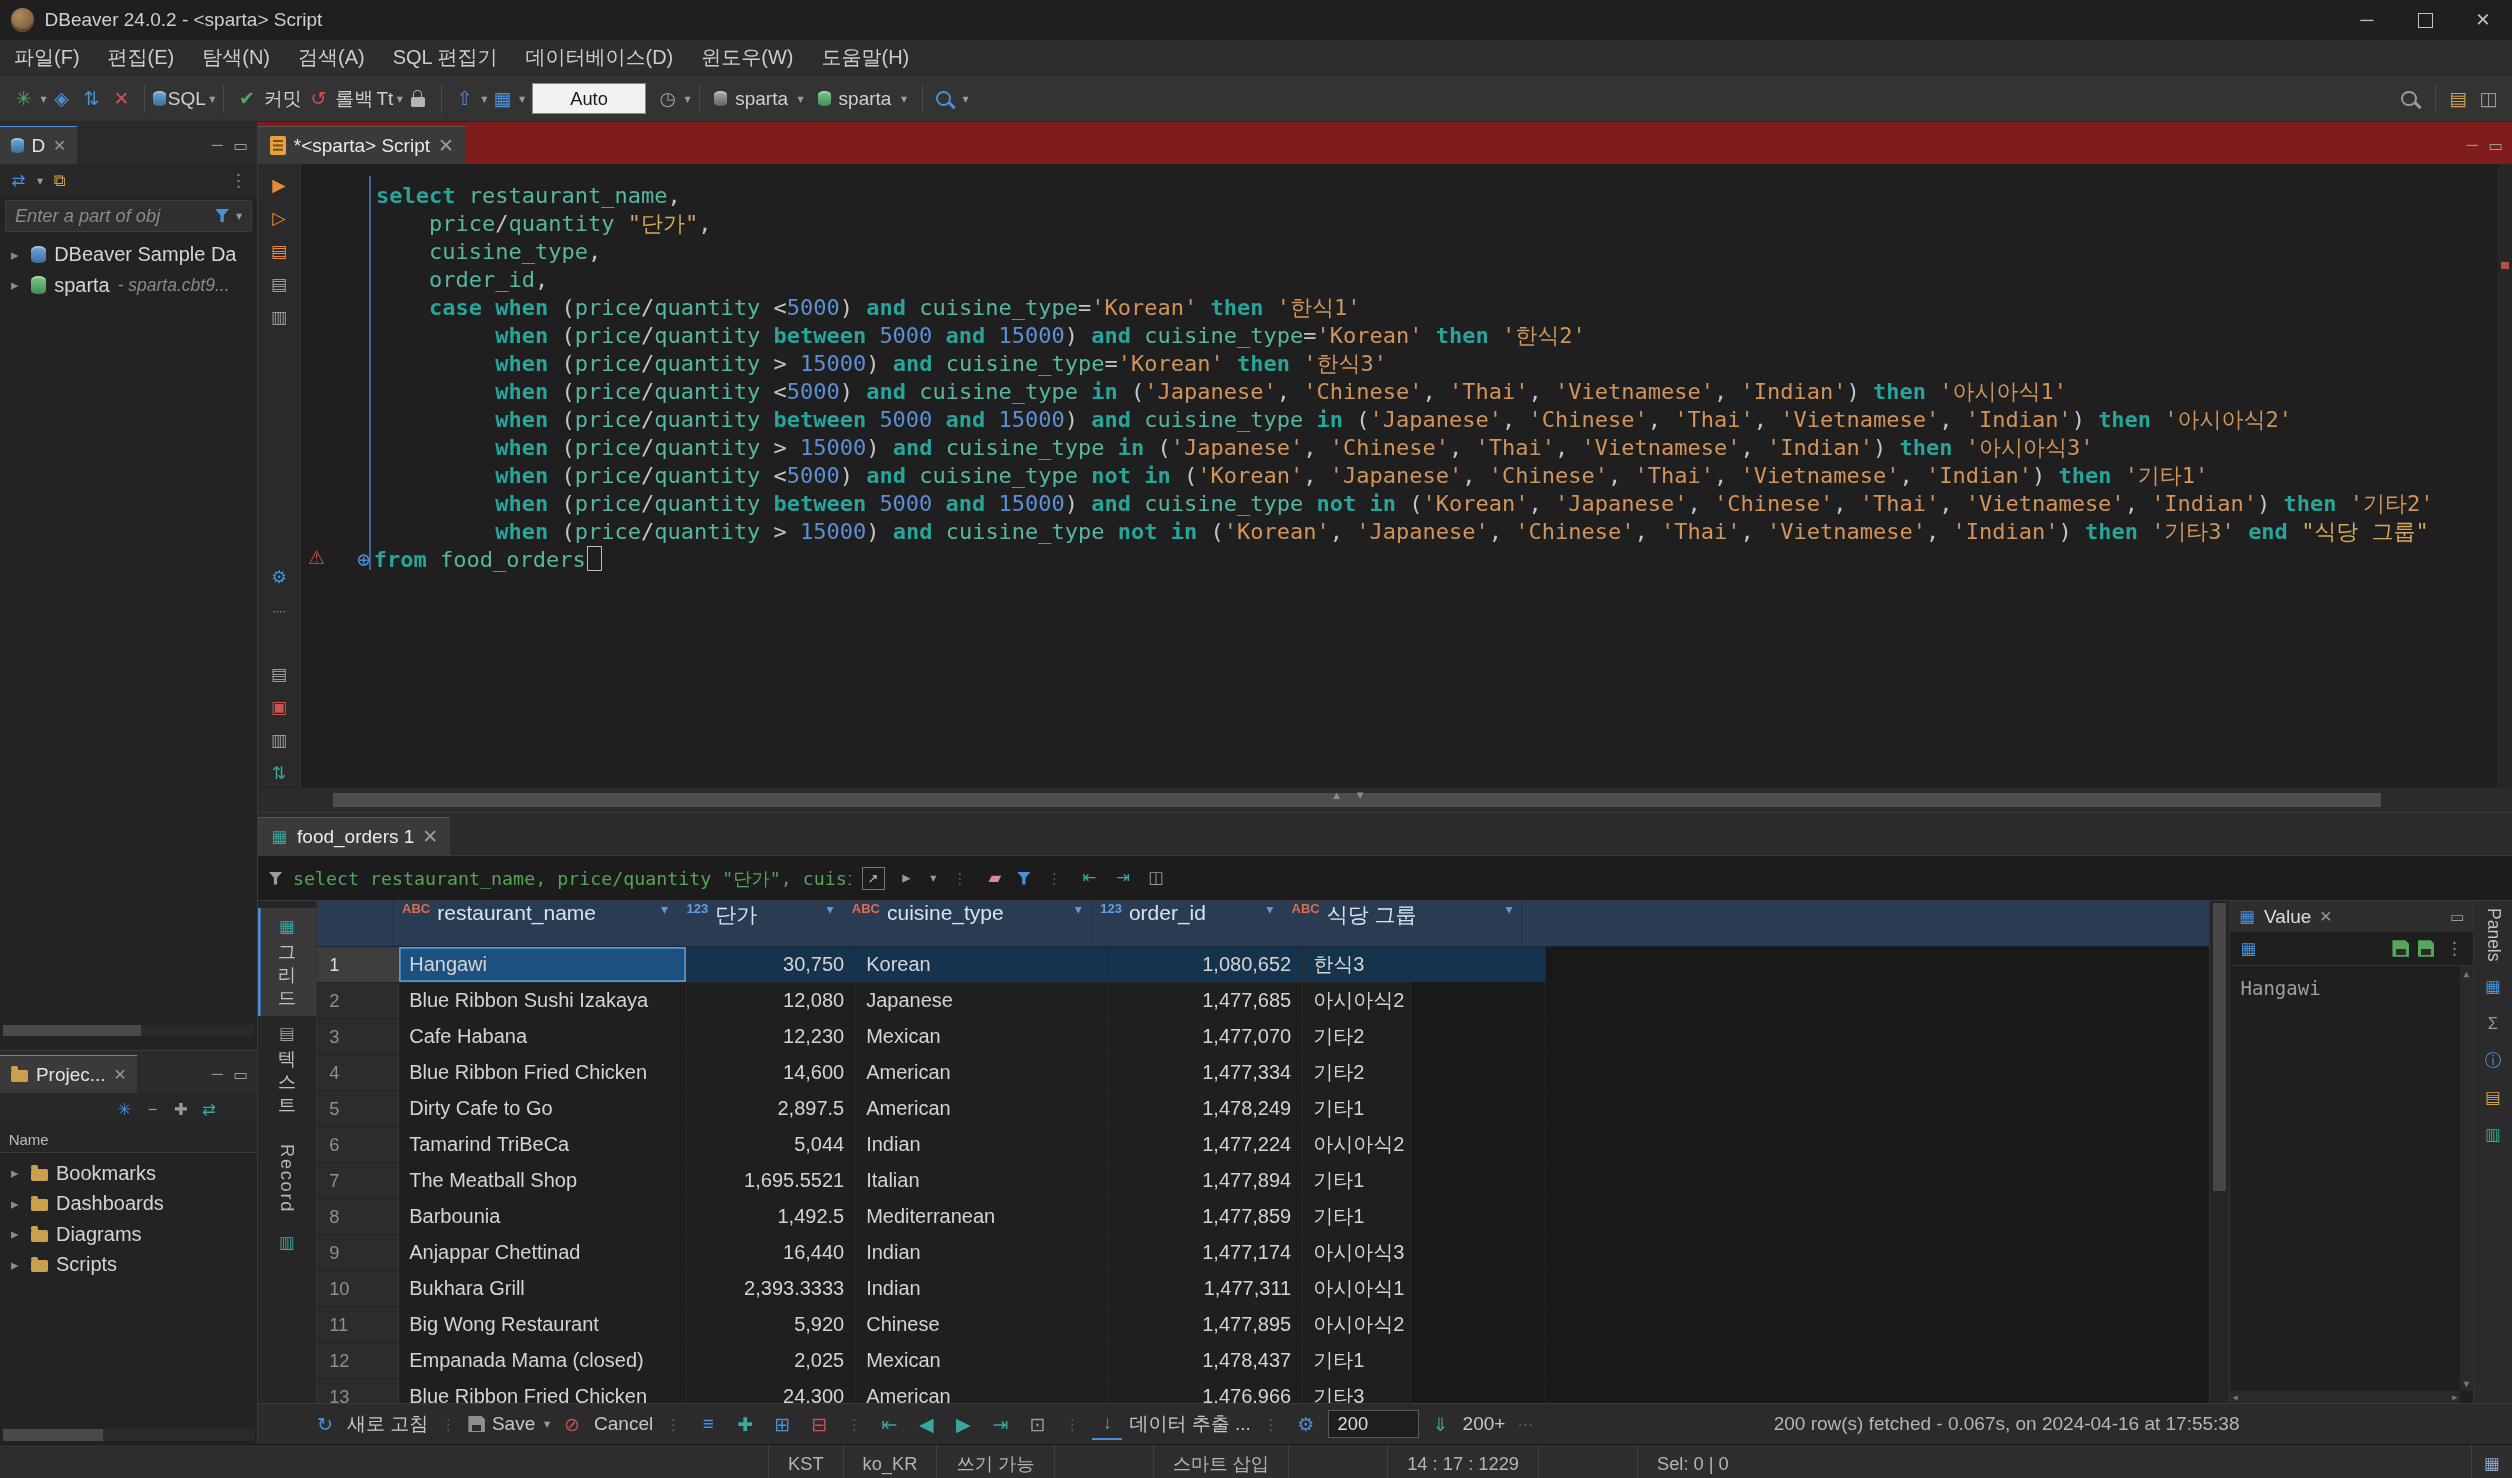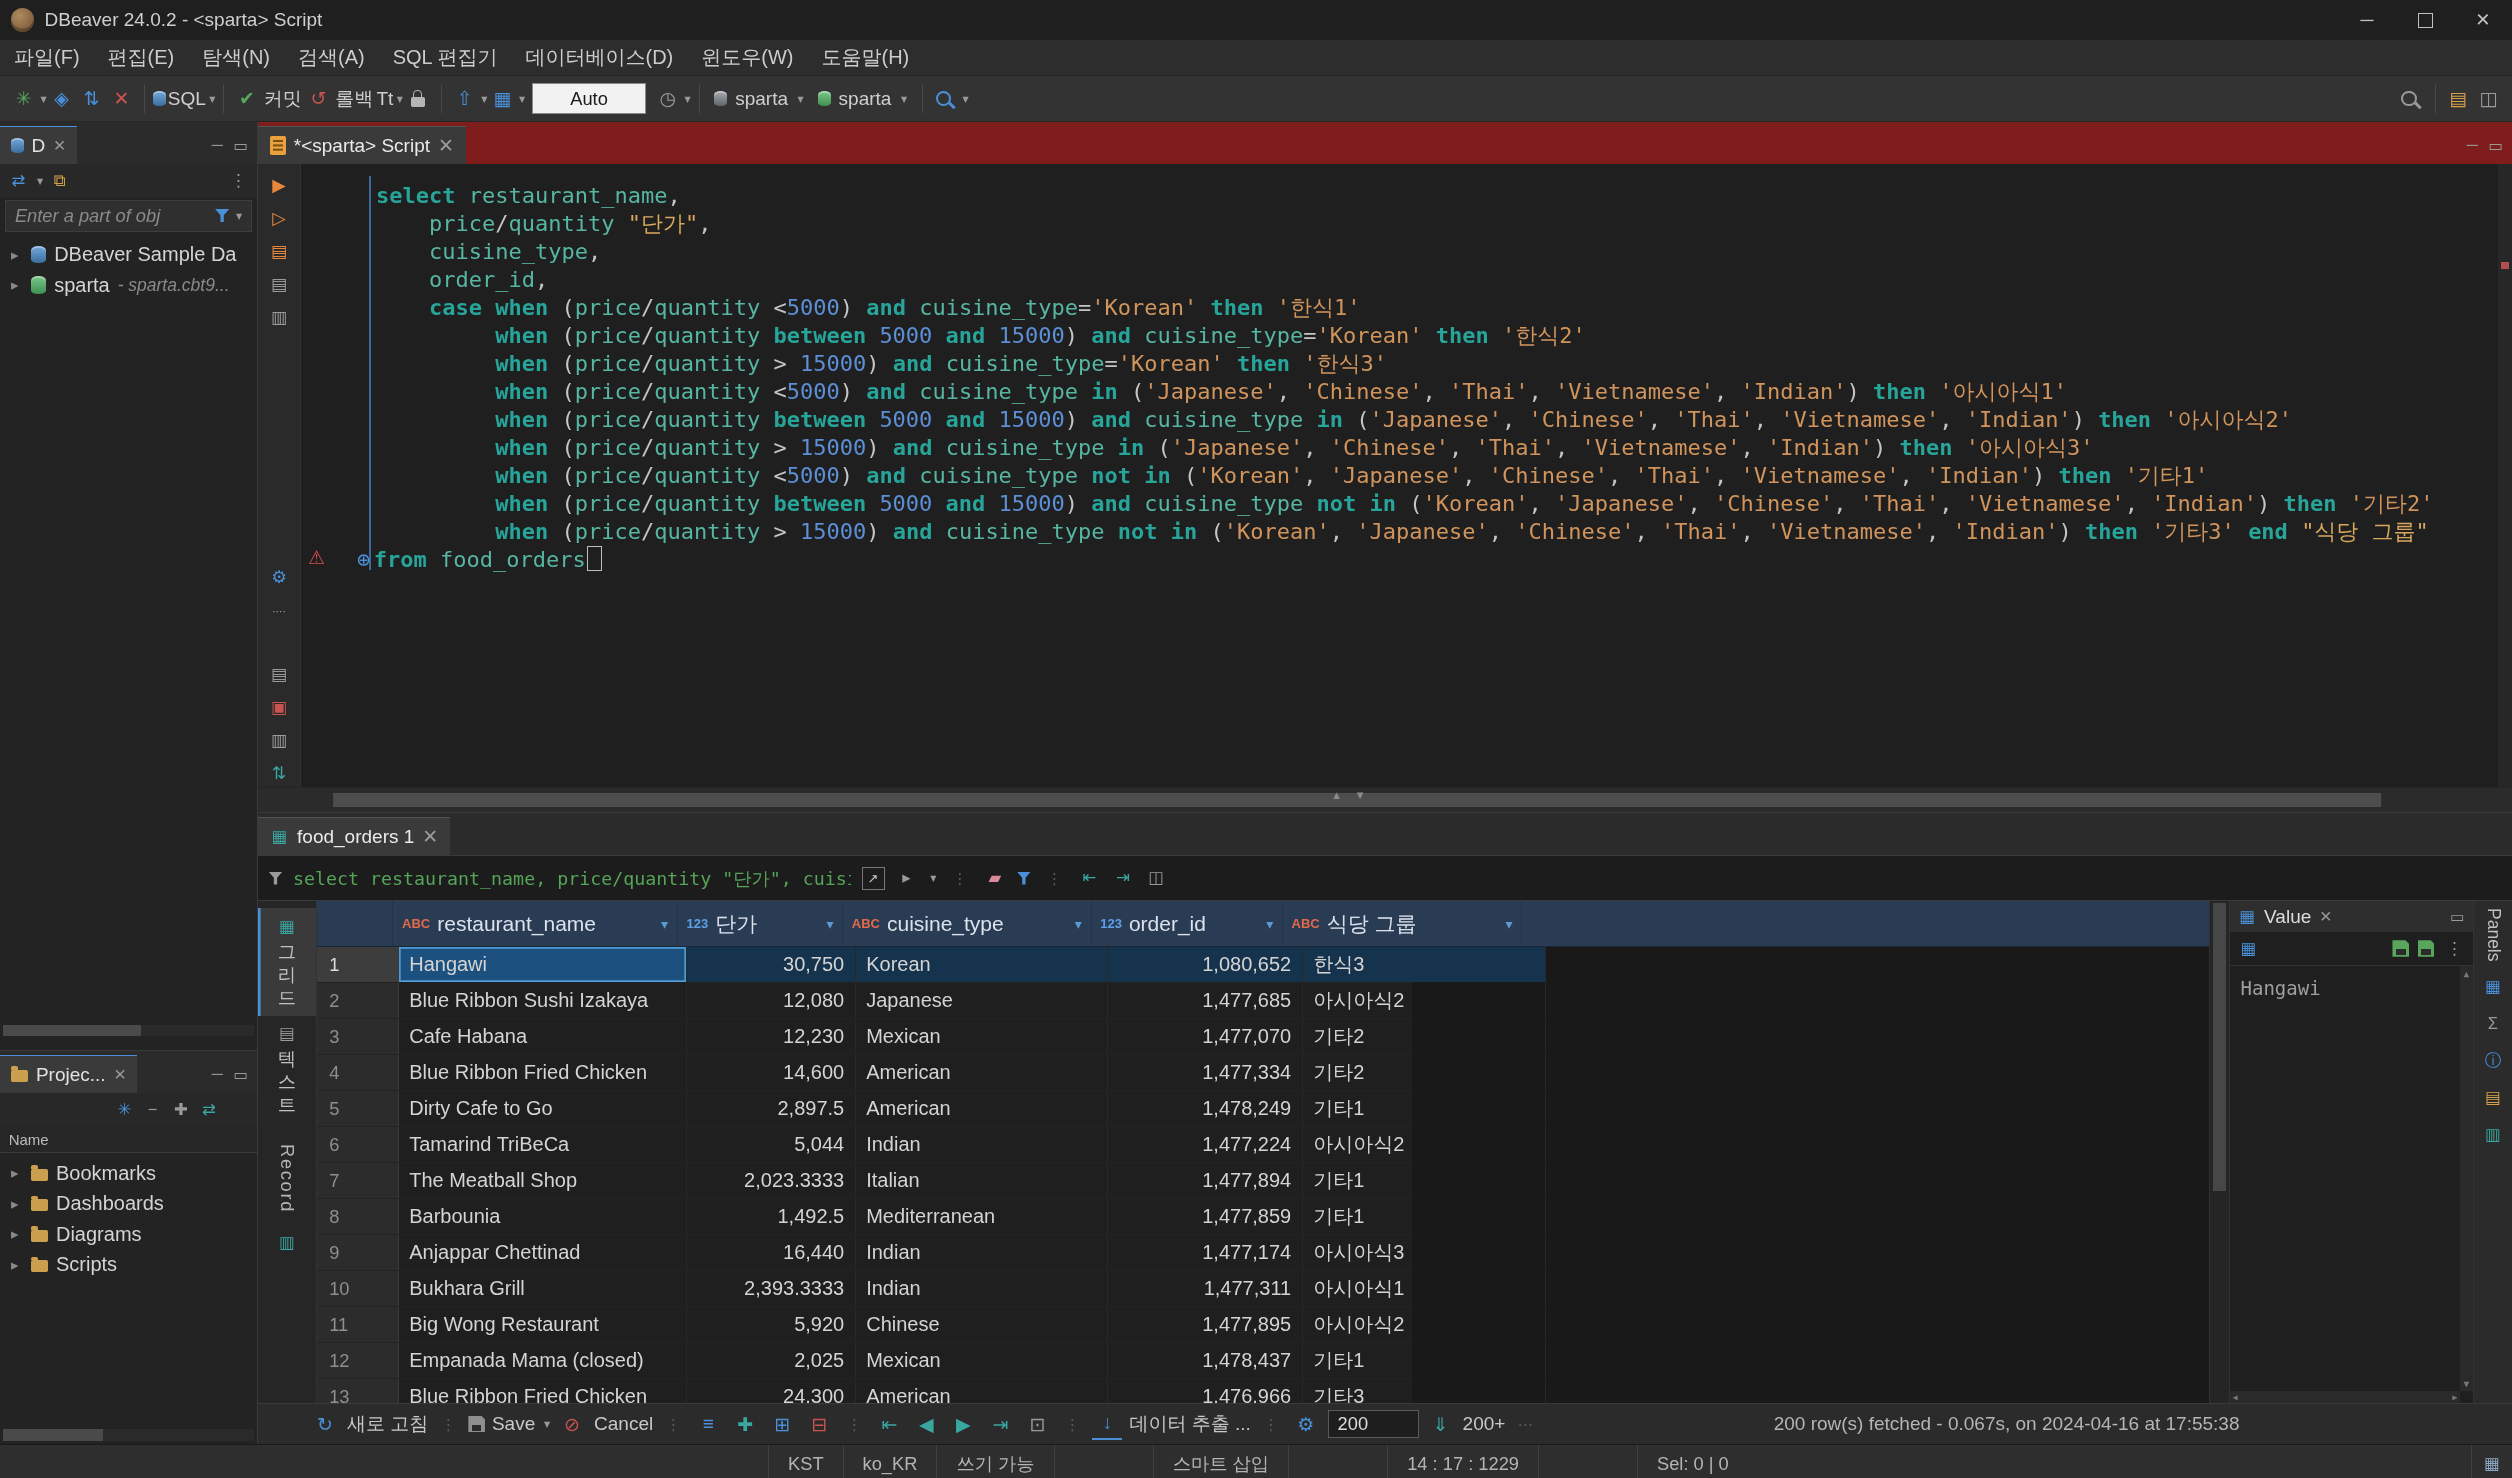--- a/index.html
+++ b/index.html
@@ -103,21 +103,21 @@
   .f-expand{width:21px;height:21px;border:0.9px solid #777;color:#cccccc;font-size:13px;display:flex;align-items:center;justify-content:center;flex:none;}
   .f-ph{font-style:italic;color:#8a8a8a;font-size:19px;flex:1;overflow:hidden;white-space:nowrap;}
   .res-body{flex:1;display:flex;min-height:0;}
   .res-strip{width:58px;flex:none;background:#262626;border-right:0.9px solid #333;display:flex;flex-direction:column;align-items:center;padding-top:7px;font-size:18.3px;color:#c0c0c0;}
   .vtab{width:100%;display:flex;flex-direction:column;align-items:center;gap:1.7px;padding:7px 0;}
   .vtab.active{background:#3a3a3a;box-shadow:inset 2.6px 0 0 #4a90d9;}
   .vchar{display:block;line-height:23px;text-align:center;}
   .vrec{writing-mode:vertical-rl;font-size:18.3px;color:#b5b5b5;margin-top:21px;letter-spacing:1.7px;}
   .grid-area{flex:1;min-width:0;background:#191919;display:flex;flex-direction:column;overflow:hidden;}
   .grid-header{height:45px;flex:none;display:flex;background:#2a3c54;border-bottom:0.9px solid #1a2636;font-size:21px;color:#dbe2ec;}
-  .gh-cell{display:flex;align-items:center;padding:0 8.7px;border-right:0.9px solid #22334a;gap:7px;flex:none;overflow:hidden;}
+  .gh-cell{display:flex;align-items:flex-start;padding:0 8.7px;border-right:0.9px solid #22334a;gap:7px;flex:none;overflow:hidden;}
   .gh-cell.rn{width:58px;}
   .c0{width:266px;}.c1{width:147px;}.c2{width:230px;}.c3{width:173px;}.c4{width:221px;}
   .type-badge{font-size:13px;font-weight:bold;flex:none;}
   .ttxt{color:#e06a4a;}.tnum{color:#5ea0e8;}
   .gh-name{overflow:hidden;white-space:nowrap;}
   .gh-caret{margin-left:auto;color:#5b9bd5;font-size:14px;flex:none;}
   .grid-rows{flex:1;overflow:hidden;font-size:20px;color:#d4d4d4;}
   .grow{height:35px;display:flex;width:1095px;background:#1f1f1f;border-bottom:0.9px solid #232323;}
   .gcell{display:flex;align-items:center;padding:0 10.5px;border-right:0.9px solid #282828;overflow:hidden;white-space:nowrap;flex:none;}
   .gcell.rn{width:58px;background:#2c2c2c;color:#8f8f8f;border-right:0.9px solid #3a3a3a;padding-left:12.2px;font-size:18.3px;}
@@ -486,21 +486,21 @@
                   <div class="gcell rn">6</div>
                   <div class="gcell c0">Tamarind TriBeCa</div>
                   <div class="gcell c1 num">5,044</div>
                   <div class="gcell c2">Indian</div>
                   <div class="gcell c3 num">1,477,224</div>
                   <div class="gcell c4">아시아식2</div>
                 </div>
                 <div class="grow">
                   <div class="gcell rn">7</div>
                   <div class="gcell c0">The Meatball Shop</div>
-                  <div class="gcell c1 num">2,023.3333</div>
+                  <div class="gcell c1 num">1,695.5521</div>
                   <div class="gcell c2">Italian</div>
                   <div class="gcell c3 num">1,477,894</div>
                   <div class="gcell c4">기타1</div>
                 </div>
                 <div class="grow">
                   <div class="gcell rn">8</div>
                   <div class="gcell c0">Barbounia</div>
                   <div class="gcell c1 num">1,492.5</div>
                   <div class="gcell c2">Mediterranean</div>
                   <div class="gcell c3 num">1,477,859</div>

